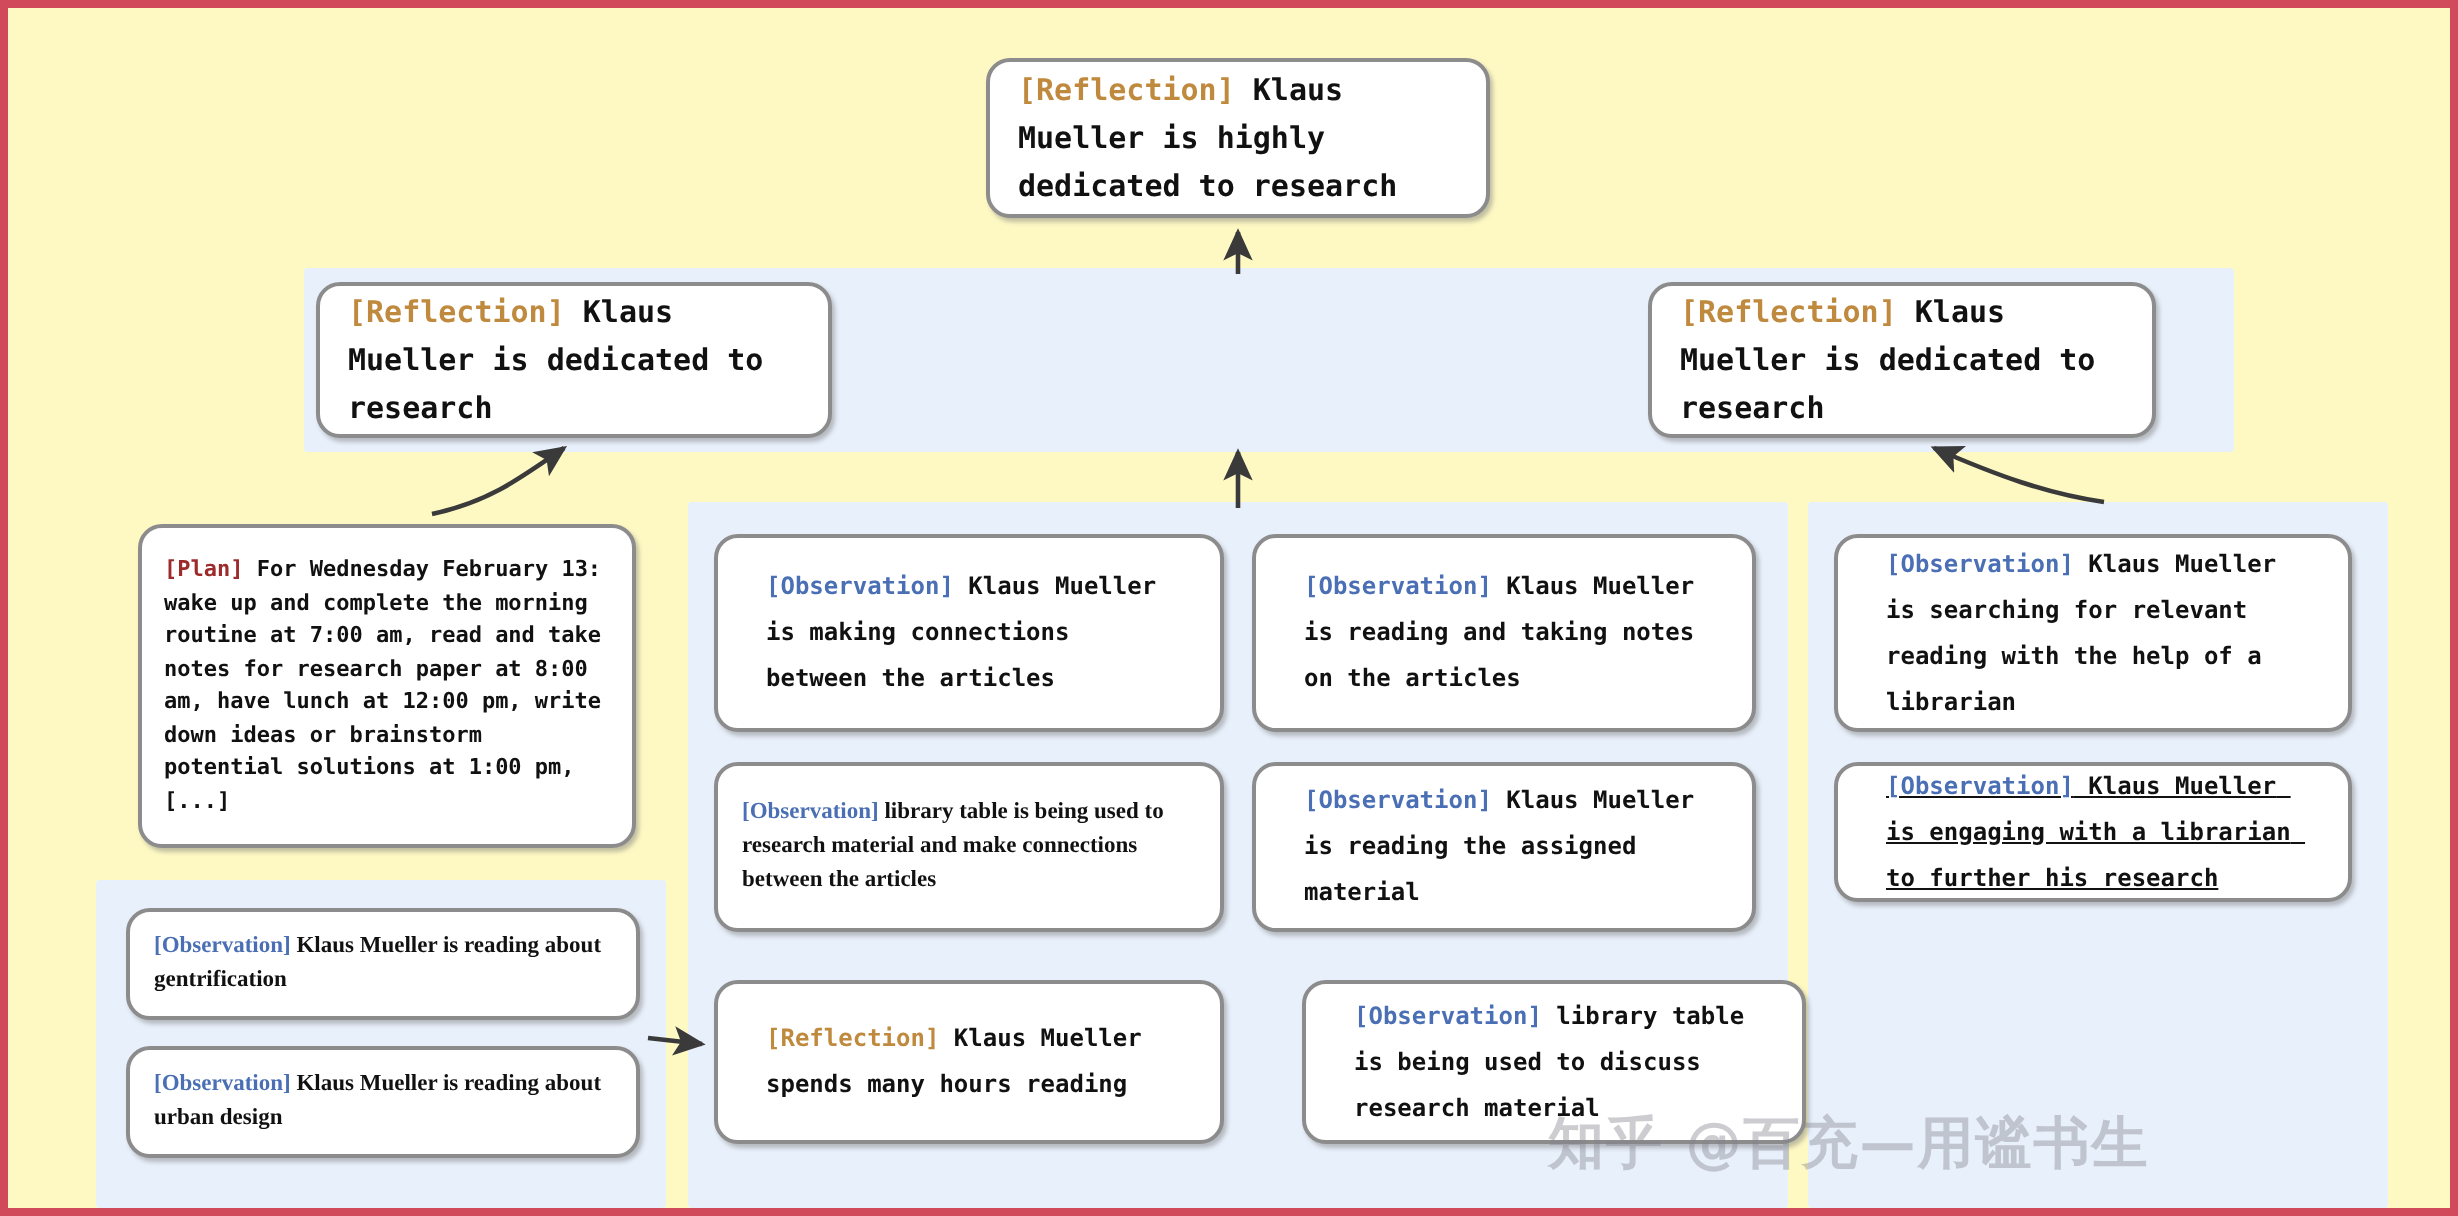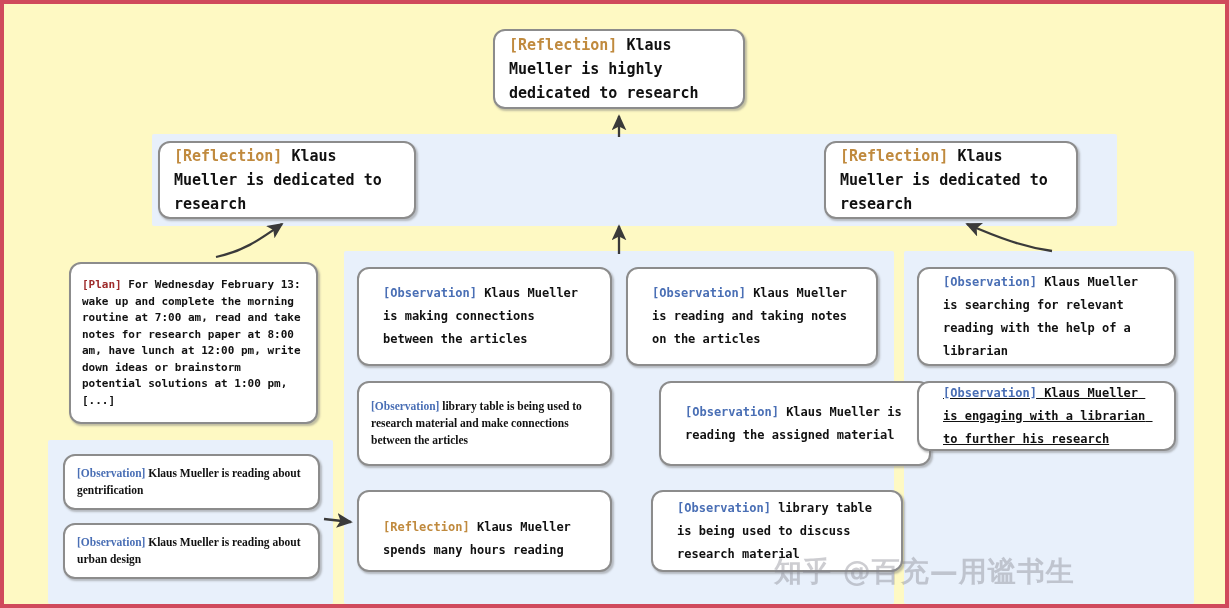--- a/index.html
+++ b/index.html
@@ -133,29 +133,29 @@
     </div>
 
     <div class="node s15" style="left:353px; top:263px; width:255px; height:99px;">
       <span class="txt"><span class="tag tag-observation">[Observation]</span><span> Klaus Mueller is making connections between the articles</span></span>
     </div>
 
     <div class="node s12" style="left:353px; top:377px; width:255px; height:85px;">
       <span class="txt"><span class="tag tag-observation">[Observation]</span><span> library table is being used to research material and make connections between the articles</span></span>
     </div>
 
-    <div class="node s15" style="left:353px; top:486px; width:255px; height:82px;align-items:flex-end;">
+    <div class="node s15" style="left:353px; top:486px; width:255px; height:82px;">
       <span class="txt"><span class="tag tag-reflection">[Reflection]</span><span> Klaus Mueller spends many hours reading</span></span>
     </div>
 
     <div class="node s15" style="left:622px; top:263px; width:252px; height:99px;">
       <span class="txt"><span class="tag tag-observation">[Observation]</span><span> Klaus Mueller is reading and taking notes on the articles</span></span>
     </div>
 
-    <div class="node s15" style="left:622px; top:377px; width:272px; height:85px;margin-left:33px;">
+    <div class="node s15" style="left:622px; top:377px; width:252px; height:85px;">
       <span class="txt"><span class="tag tag-observation">[Observation]</span><span> Klaus Mueller is reading the assigned material</span></span>
     </div>
 
     <div class="node s15" style="left:622px; top:486px; width:252px; height:82px;margin-left:25px;">
       <span class="txt"><span class="tag tag-observation">[Observation]</span><span> library table is being used to discuss research material</span></span>
     </div>
 
     <div class="node s15" style="left:913px; top:263px; width:259px; height:99px;">
       <span class="txt"><span class="tag tag-observation">[Observation]</span><span> Klaus Mueller is searching for relevant reading with the help of a librarian</span></span>
     </div>

